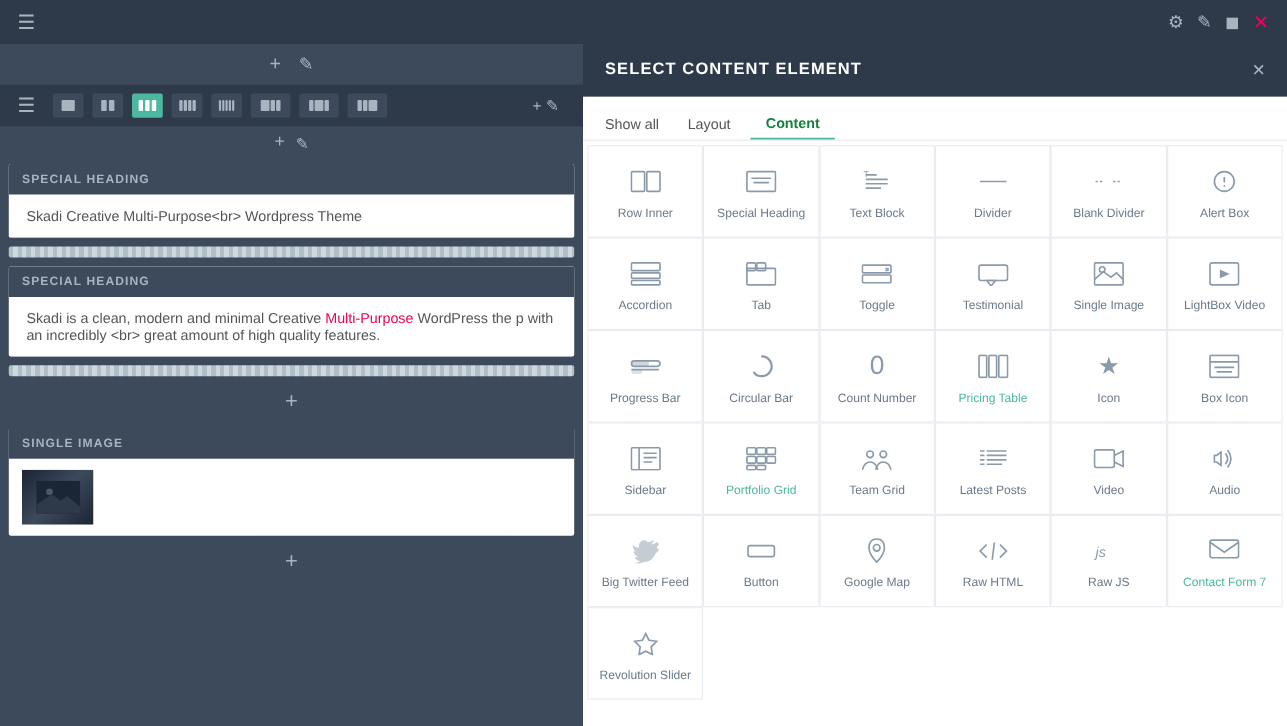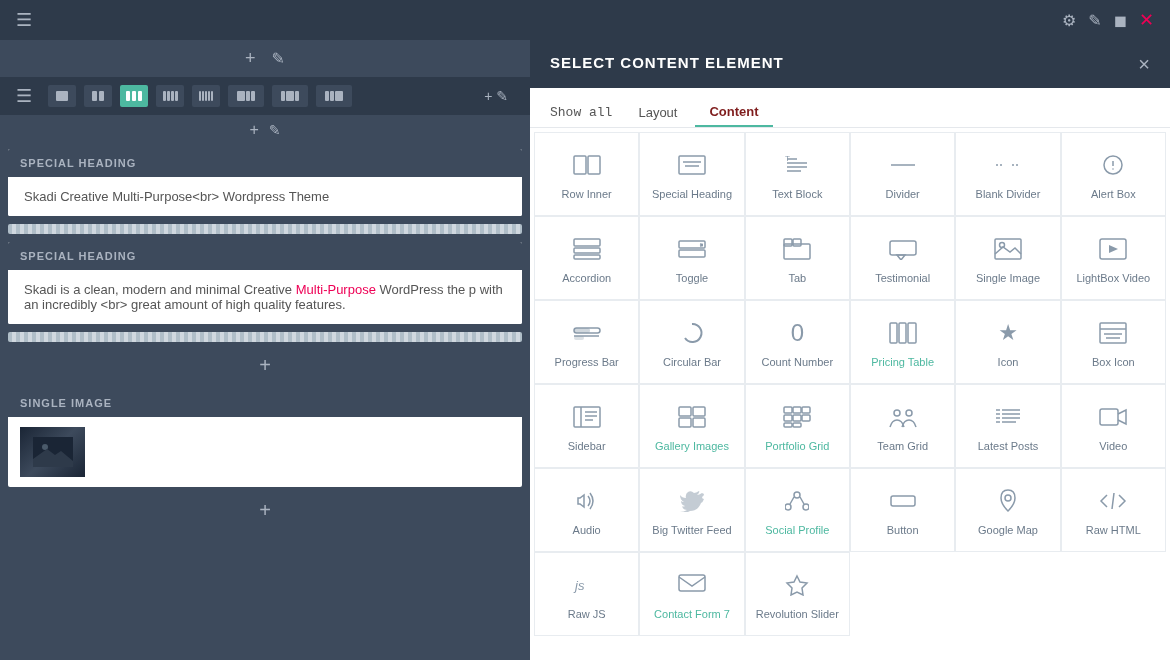--- a/index.html
+++ b/index.html
@@ -233,33 +233,32 @@
       display: flex;
       align-items: center;
       gap: 4px;
       border-bottom: 1px solid #e5e8ec;
       flex-shrink: 0;
     }
     .modal-tab-label {
       font-size: 13px;
       color: #555;
       margin-right: 8px;
-      font-family: Liberation Mono, monospace;
     }
     .modal-tab {
       padding: 6px 14px;
       font-size: 13px;
       cursor: pointer;
       border-radius: 3px 3px 0 0;
       color: #555;
       border: none;
       background: transparent;
     }
     .modal-tab.active {
-      color: #7f1d1d;
+      color: #15803d;
       border-bottom: 2px solid #4db8a0;
       font-weight: 600;
     }
 
     
     .modal-content {
       flex: 1;
       overflow-y: auto;
       padding: 4px;
       background: #fff;
@@ -501,38 +500,38 @@
               <rect x="1" y="10" width="26" height="5" rx="1"></rect>
               <rect x="1" y="17" width="26" height="4" rx="1"></rect>
             </svg>
           </div>
           <span class="element-label">Accordion</span>
         </div>
 
         <div class="element-cell">
           <div class="element-icon">
             <svg width="28" height="22" viewBox="0 0 28 22" fill="none" stroke="#8a9aaa" stroke-width="1.5">
+              <rect x="1" y="6" width="26" height="15" rx="1"></rect>
+              <rect x="1" y="1" width="8" height="7" rx="1" fill="none"></rect>
+              <rect x="10" y="1" width="8" height="7" rx="1" fill="none"></rect>
+            </svg>
+          </div>
+          <span class="element-label">Tab</span>
+        </div>
+
+        <div class="element-cell">
+          <div class="element-icon">
+            <svg width="28" height="22" viewBox="0 0 28 22" fill="none" stroke="#8a9aaa" stroke-width="1.5">
               <rect x="1" y="3" width="26" height="7" rx="1"></rect>
               <rect x="1" y="12" width="26" height="7" rx="1"></rect>
               <line x1="22" y1="6" x2="25" y2="6.5"></line>
               <line x1="22" y1="8" x2="25" y2="7.5"></line>
             </svg>
           </div>
           <span class="element-label">Toggle</span>
-        </div>
-
-        <div class="element-cell">
-          <div class="element-icon">
-            <svg width="28" height="22" viewBox="0 0 28 22" fill="none" stroke="#8a9aaa" stroke-width="1.5">
-              <rect x="1" y="6" width="26" height="15" rx="1"></rect>
-              <rect x="1" y="1" width="8" height="7" rx="1" fill="none"></rect>
-              <rect x="10" y="1" width="8" height="7" rx="1" fill="none"></rect>
-            </svg>
-          </div>
-          <span class="element-label">Tab</span>
         </div>
 
         <div class="element-cell">
           <div class="element-icon">
             <svg width="28" height="22" viewBox="0 0 28 22" fill="none" stroke="#8a9aaa" stroke-width="1.5">
               <rect x="1" y="3" width="26" height="14" rx="2"></rect>
               <polygon points="8,17 12,22 16,17"></polygon>
             </svg>
           </div>
           <span class="element-label">Testimonial</span>
@@ -621,31 +620,20 @@
               <rect x="1" y="1" width="26" height="20" rx="1"></rect>
               <line x1="8" y1="1" x2="8" y2="21"></line>
               <line x1="12" y1="6" x2="24" y2="6"></line>
               <line x1="12" y1="10" x2="24" y2="10"></line>
               <line x1="12" y1="14" x2="20" y2="14"></line>
             </svg>
           </div>
           <span class="element-label">Sidebar</span>
         </div>
 
-        <div class="element-cell">
-          <div class="element-icon">
-            <svg width="28" height="22" viewBox="0 0 28 22" fill="none" stroke="#8a9aaa" stroke-width="1.5">
-              <rect x="1" y="1" width="12" height="9" rx="1"></rect>
-              <rect x="15" y="1" width="12" height="9" rx="1"></rect>
-              <rect x="1" y="12" width="12" height="9" rx="1"></rect>
-              <rect x="15" y="12" width="12" height="9" rx="1"></rect>
-            </svg>
-          </div>
-          <span class="element-label blue">Gallery Images</span>
-        </div>
 
         <div class="element-cell">
           <div class="element-icon">
             <svg width="28" height="22" viewBox="0 0 28 22" fill="none" stroke="#8a9aaa" stroke-width="1.5">
               <rect x="1" y="1" width="8" height="6" rx="1"></rect>
               <rect x="10" y="1" width="8" height="6" rx="1"></rect>
               <rect x="19" y="1" width="8" height="6" rx="1"></rect>
               <rect x="1" y="9" width="8" height="6" rx="1"></rect>
               <rect x="10" y="9" width="8" height="6" rx="1"></rect>
               <rect x="19" y="9" width="8" height="6" rx="1"></rect>
@@ -707,32 +695,20 @@
 
         <div class="element-cell">
           <div class="element-icon">
             <svg width="24" height="22" viewBox="0 0 24 22" fill="none" stroke="#8a9aaa" stroke-width="1.5">
               <path d="M22 3 Q19 5 17 5 Q20 2 19 1 Q16 3 14 3 Q11 0 8 2 Q5 4 6 8 Q2 8 0 5 Q0 10 4 12 Q2 12 1 11 Q1 15 5 16 Q3 17 2 16 Q3 20 7 20 Q4 22 0 22 Q5 24 10 21 Q18 21 21 13 Q23 12 24 9 Q22 9 22 7 Q24 6 24 4 Z" fill="#8a9aaa" stroke="none" opacity="0.5"></path>
             </svg>
           </div>
           <span class="element-label">Big Twitter Feed</span>
         </div>
 
-        <div class="element-cell">
-          <div class="element-icon">
-            <svg width="24" height="22" viewBox="0 0 24 22" fill="none" stroke="#8a9aaa" stroke-width="1.5">
-              <circle cx="12" cy="5" r="3"></circle>
-              <circle cx="3" cy="17" r="3"></circle>
-              <circle cx="21" cy="17" r="3"></circle>
-              <line x1="9" y1="7" x2="5" y2="14"></line>
-              <line x1="15" y1="7" x2="19" y2="14"></line>
-            </svg>
-          </div>
-          <span class="element-label blue">Social Profile</span>
-        </div>
 
         <div class="element-cell">
           <div class="element-icon">
             <svg width="28" height="22" viewBox="0 0 28 22" fill="none" stroke="#8a9aaa" stroke-width="1.5">
               <rect x="2" y="6" width="24" height="10" rx="2"></rect>
             </svg>
           </div>
           <span class="element-label">Button</span>
         </div>
 

